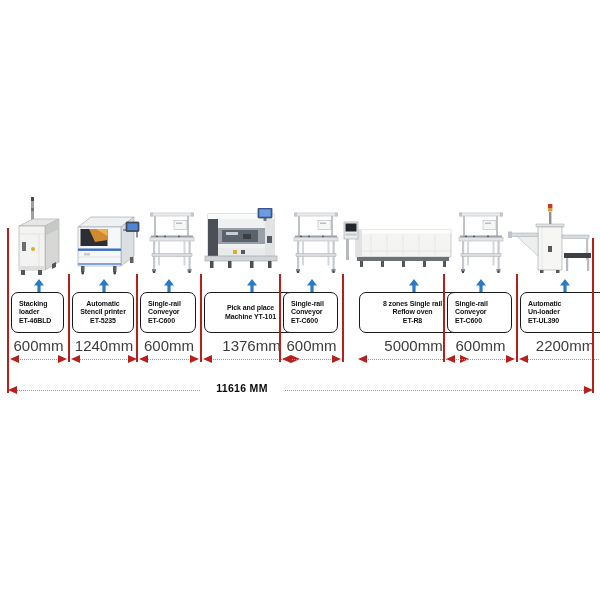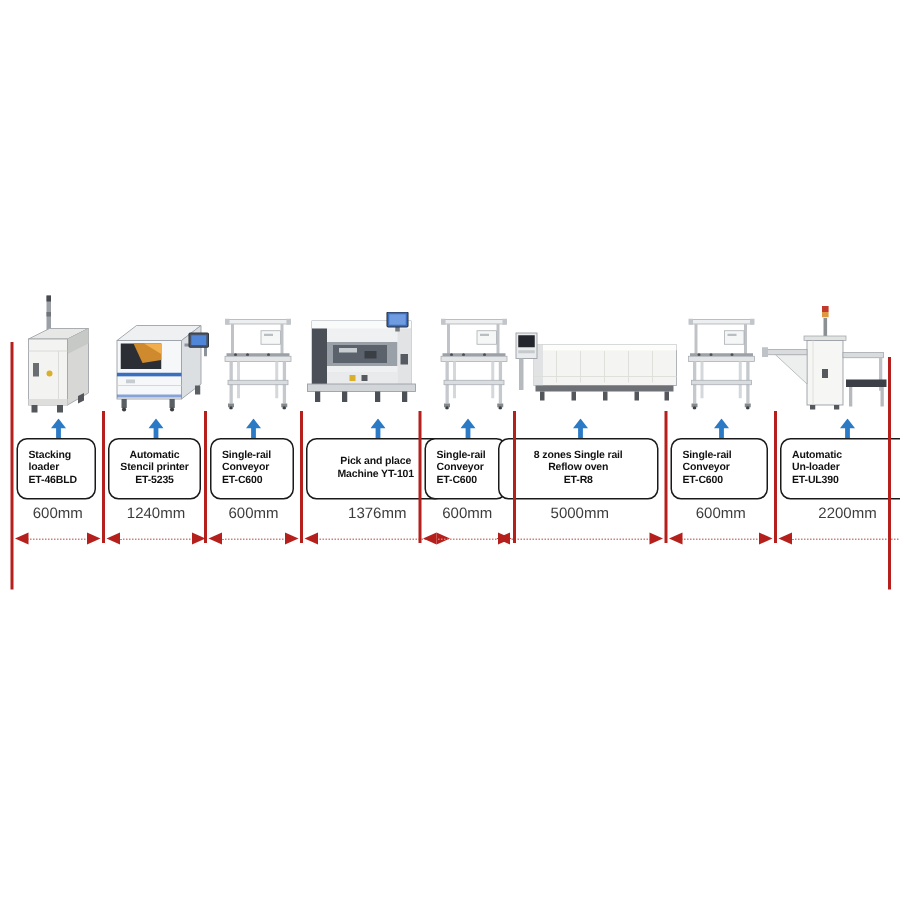--- a/index.html
+++ b/index.html
@@ -16,21 +16,21 @@
   .label-box{
     position:absolute;top:16px;left:3px;right:5px;height:39px;
     border:1.4px solid var(--box-border);border-radius:7px;background:#fff;
     display:flex;flex-direction:column;justify-content:center;
     font-size:7px;font-weight:bold;color:#111;line-height:1.2;letter-spacing:-0.1px;
   }
   .label-box.ta-left{align-items:flex-start;padding-left:7px;padding-right:2px;}
   .label-box.ta-center{align-items:center;text-align:center;padding:0 2px;}
   .dim-text{
     position:absolute;top:61px;left:0;right:0;text-align:center;
-    font-size:10px;color:var(--dim-text);
+    font-size:15px;color:var(--dim-text);
   }
   .dim-arrow{position:absolute;left:2px;right:2px;top:79px;height:9px;}
   .dim-line{position:absolute;left:8px;right:8px;top:3.6px;border-top:1.6px dotted var(--red-dot);}
   .ah{position:absolute;top:0.2px;width:0;height:0;border-top:4.2px solid transparent;border-bottom:4.2px solid transparent;}
   .ah-l{left:0;border-right:9px solid var(--red);}
   .ah-r{right:0;border-left:9px solid var(--red);}
   .divider{position:absolute;width:1.2px;background:var(--red);}
   #total-arrow{position:absolute;left:8px;width:585px;top:386px;height:9px;}
   #total-arrow .dim-line{left:7px;right:7px;}
   .total-label{
@@ -321,21 +321,21 @@
             <div class="label-line">ET-C600</div>
           </div>
     </div>
     <div class="dim-text">600mm</div>
     <div class="dim-arrow">
       <div class="dim-line"></div>
       <div class="ah ah-l"></div>
       <div class="ah ah-r"></div>
     </div>
   </div>
-      <div class="station" style="left: 329px; width: 115px;">
+      <div class="station" style="left: 356px; width: 115px;">
     <svg class="up-arrow" viewBox="0 0 10 15">
       <path d="M5 0 L10 6.5 H6.6 V15 H3.4 V6.5 H0 Z"></path>
     </svg>
     <div class="label-box ta-center">
       <div class="label-lines">
             <div class="label-line">8 zones Single rail</div>
             <div class="label-line">Reflow oven</div>
             <div class="label-line">ET-R8</div>
           </div>
     </div>
@@ -388,13 +388,19 @@
       <div class="divider" style="left: 68.4px; top: 274px; height: 88px;"></div>
       <div class="divider" style="left: 136.4px; top: 274px; height: 88px;"></div>
       <div class="divider" style="left: 200.4px; top: 274px; height: 88px;"></div>
       <div class="divider" style="left: 279.4px; top: 274px; height: 88px;"></div>
       <div class="divider" style="left: 342.4px; top: 274px; height: 88px;"></div>
       <div class="divider" style="left: 443.4px; top: 274px; height: 88px;"></div>
       <div class="divider" style="left: 516.4px; top: 274px; height: 88px;"></div>
       <div class="divider" style="left: 592.4px; top: 238px; height: 155px;"></div>
     </div>
 
+  <div id="total-arrow">
+    <div class="dim-line"></div>
+    <div class="ah ah-l"></div>
+    <div class="ah ah-r"></div>
+    <div class="total-label">11616 MM</div>
+  </div>
 </div>
 
 </body></html>

